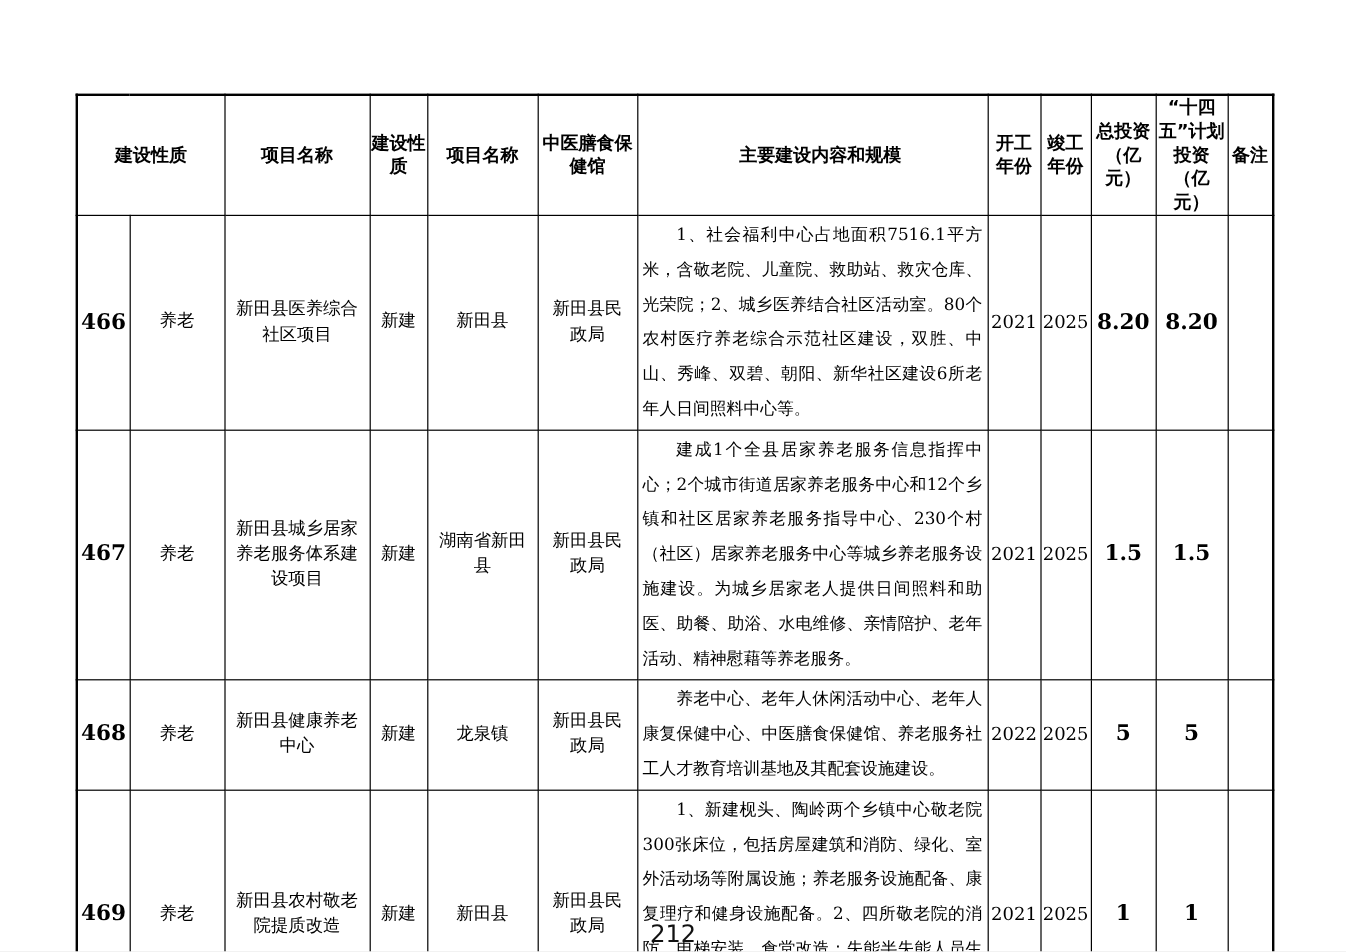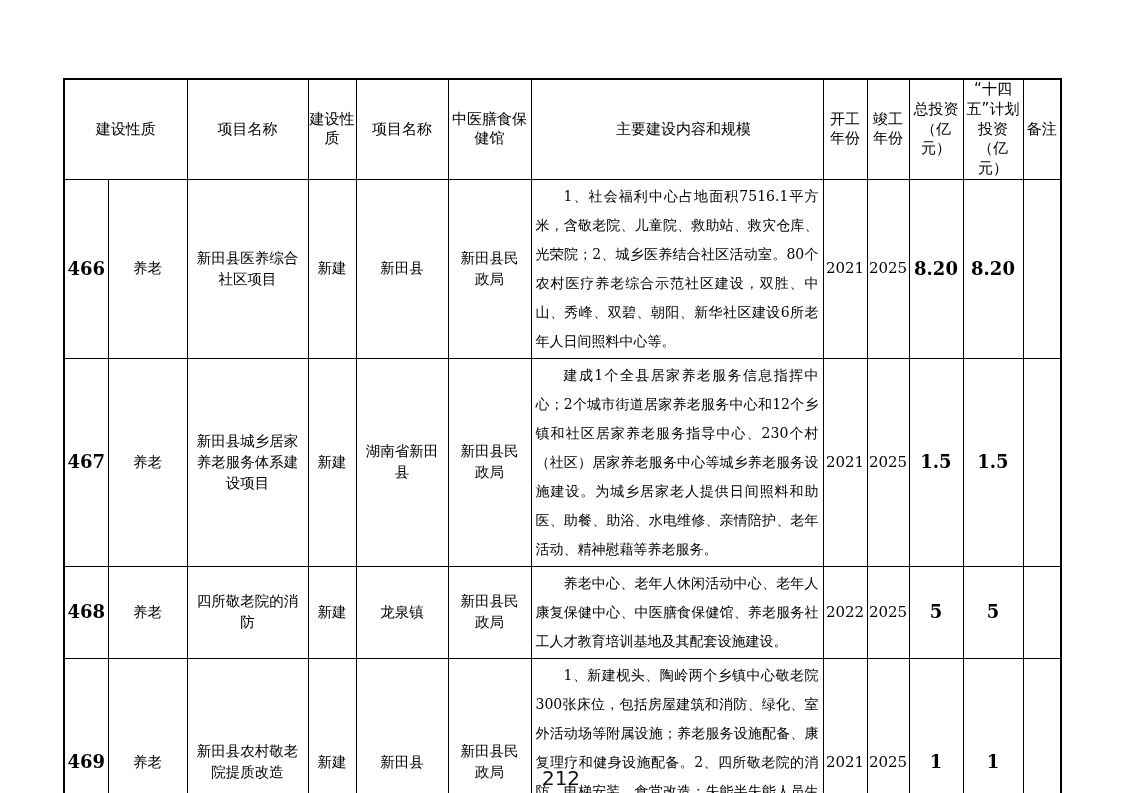--- a/index.html
+++ b/index.html
@@ -22,21 +22,21 @@
     table-layout: fixed;
     border: 2px solid #000;
   }
   .project-table th, .project-table td {
     border: 1px solid #000;
     vertical-align: middle;
     overflow: hidden;
   }
   .project-table th {
     font-family: "DejaVu Sans", "Liberation Sans", sans-serif;
-    font-weight: normal;
+    font-weight: bold;
     font-size: 15px;
     line-height: 1.32;
     text-align: center;
     padding: 0 1px;
     margin-top: 25px;
   }
   .project-table td {
     font-size: 14.5px;
     line-height: 1.45;
     text-align: center;
@@ -136,21 +136,21 @@
       <td class="cell-year">2021</td>
       <td class="cell-year">2025</td>
       <td class="cell-num">1.5</td>
       <td class="cell-num">1.5</td>
       <td></td>
     </tr>
 
     <tr class="row-468">
       <td class="cell-num">468</td>
       <td>养老</td>
-      <td>四所敬老院的消防</td>
+      <td>新田县健康养老中心</td>
       <td>新建</td>
       <td>龙泉镇</td>
       <td>新田县民政局</td>
       <td class="cell-content">养老中心、老年人休闲活动中心、老年人康复保健中心、中医膳食保健馆、养老服务社工人才教育培训基地及其配套设施建设。</td>
       <td class="cell-year">2022</td>
       <td class="cell-year">2025</td>
       <td class="cell-num">5</td>
       <td class="cell-num">5</td>
       <td></td>
     </tr>

